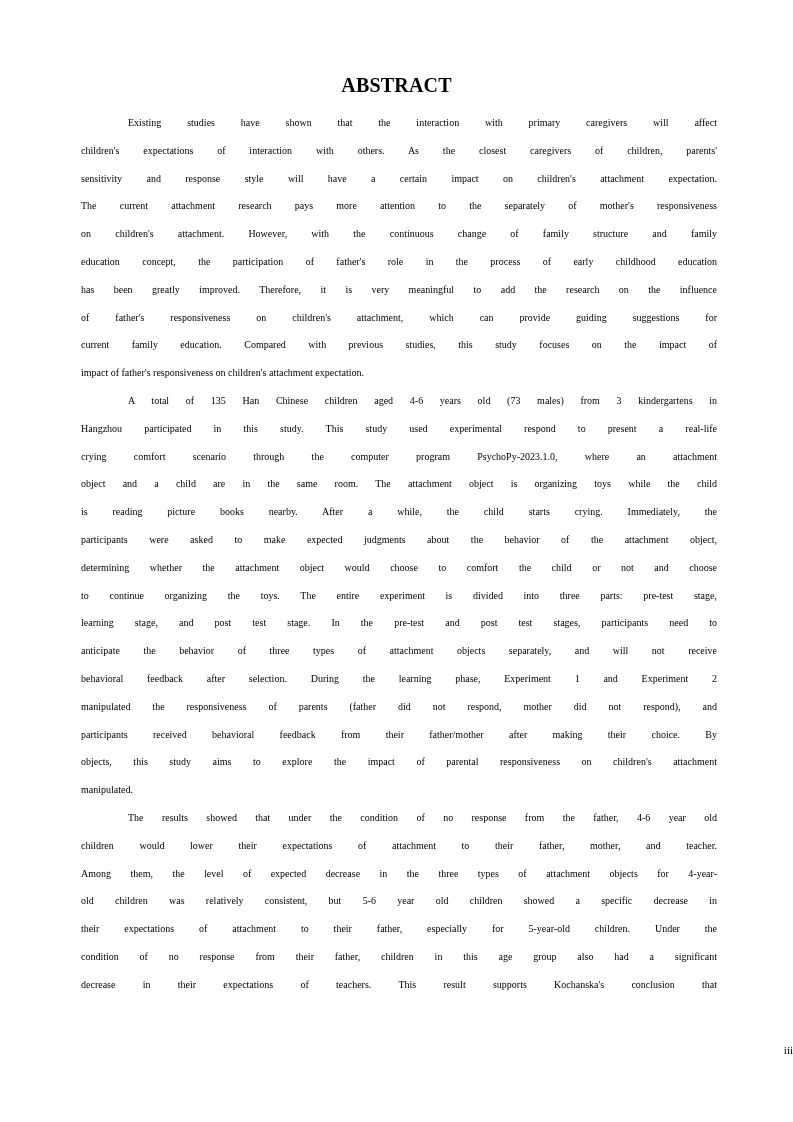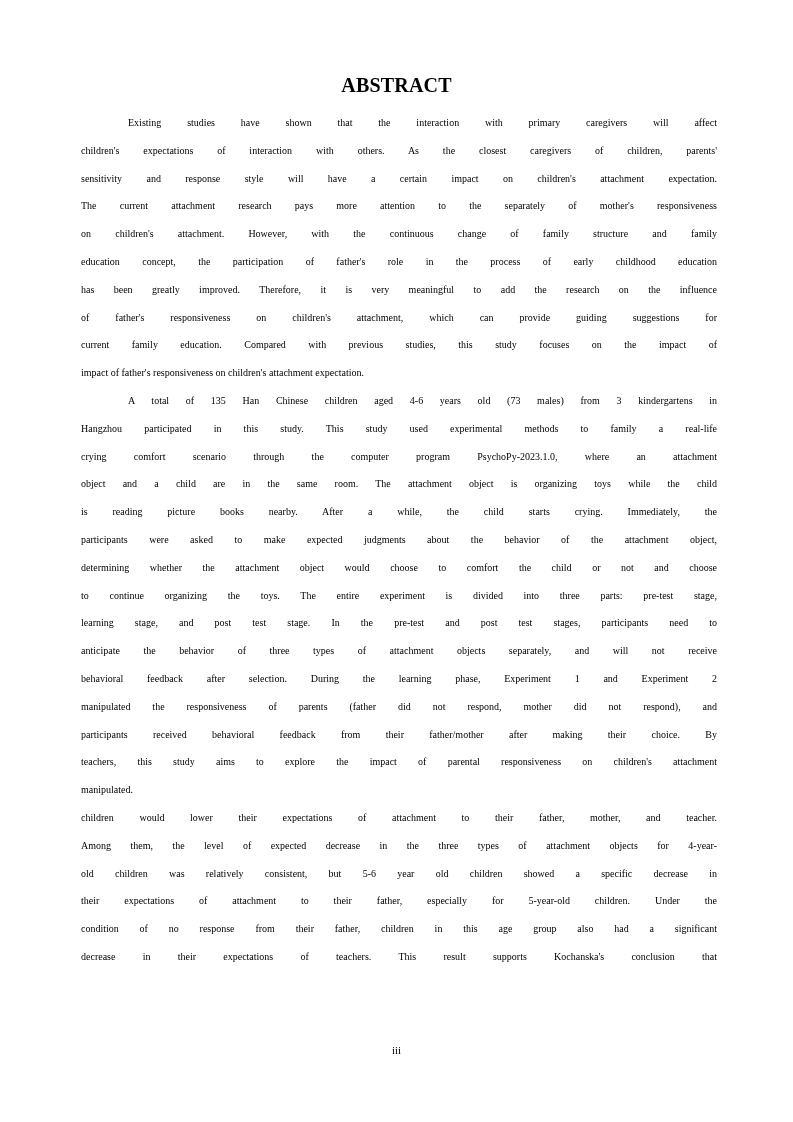--- a/index.html
+++ b/index.html
@@ -12,21 +12,21 @@
   }
   .lines { position: absolute; left: 81px; top: 109px; width: 636px; }
   .line {
     font-family: "Liberation Serif", serif; font-size: 10px; color: #000;
     height: 27.8px; line-height: 27.8px; white-space: nowrap;
     text-align: justify; text-align-last: justify; overflow: visible;
   }
   .line.indent { padding-left: 47px; }
   .line.last { text-align-last: left; }
   .pagenum {
-    position: absolute; left: 0; width: 793px; top: 1044px; text-align: center;
+    position: absolute; left: 0; width: 793px; top: 1044px; text-align: right;
     font-family: "Liberation Serif", serif; font-size: 11px; color: #000;
   }
 </style>
 </head>
 <body>
 
 <div class="page">
   <div class="title">ABSTRACT</div>
 
   <div class="lines">
@@ -39,37 +39,38 @@
       <div class="line">on children's attachment. However, with the continuous change of family structure and family</div>
       <div class="line">education concept, the participation of father's role in the process of early childhood education</div>
       <div class="line">has been greatly improved. Therefore, it is very meaningful to add the research on the influence</div>
       <div class="line">of father's responsiveness on children's attachment, which can provide guiding suggestions for</div>
       <div class="line">current family education. Compared with previous studies, this study focuses on the impact of</div>
       <div class="line last">impact of father's responsiveness on children's attachment expectation.</div>
     </div>
 
     <div>
       <div class="line indent">A total of 135 Han Chinese children aged 4-6 years old (73 males) from 3 kindergartens in</div>
-      <div class="line">Hangzhou participated in this study. This study used experimental methods to family a real-life</div>
+      <div class="line">Hangzhou participated in this study. This study used experimental respond to present a real-life</div>
       <div class="line">crying comfort scenario through the computer program PsychoPy-2023.1.0, where an attachment</div>
       <div class="line">object and a child are in the same room. The attachment object is organizing toys while the child</div>
       <div class="line">is reading picture books nearby. After a while, the child starts crying. Immediately, the</div>
       <div class="line">participants were asked to make expected judgments about the behavior of the attachment object,</div>
       <div class="line">determining whether the attachment object would choose to comfort the child or not and choose</div>
       <div class="line">to continue organizing the toys. The entire experiment is divided into three parts: pre-test stage,</div>
       <div class="line">learning stage, and post test stage. In the pre-test and post test stages, participants need to</div>
       <div class="line">anticipate the behavior of three types of attachment objects separately, and will not receive</div>
       <div class="line">behavioral feedback after selection. During the learning phase, Experiment 1 and Experiment 2</div>
       <div class="line">manipulated the responsiveness of parents (father did not respond, mother did not respond), and</div>
       <div class="line">participants received behavioral feedback from their father/mother after making their choice. By</div>
-      <div class="line">teachers, this study aims to explore the impact of parental responsiveness on children's attachment</div>
+      <div class="line">objects, this study aims to explore the impact of parental responsiveness on children's attachment</div>
       <div class="line last">manipulated.</div>
     </div>
 
     <div>
+      <div class="line indent">The results showed that under the condition of no response from the father, 4-6 year old</div>
       <div class="line">children would lower their expectations of attachment to their father, mother, and teacher.</div>
       <div class="line">Among them, the level of expected decrease in the three types of attachment objects for 4-year-</div>
       <div class="line">old children was relatively consistent, but 5-6 year old children showed a specific decrease in</div>
       <div class="line">their expectations of attachment to their father, especially for 5-year-old children. Under the</div>
       <div class="line">condition of no response from their father, children in this age group also had a significant</div>
       <div class="line">decrease in their expectations of teachers. This result supports Kochanska's conclusion that</div>
     </div>
   </div>
 
   <div class="pagenum">iii</div>

